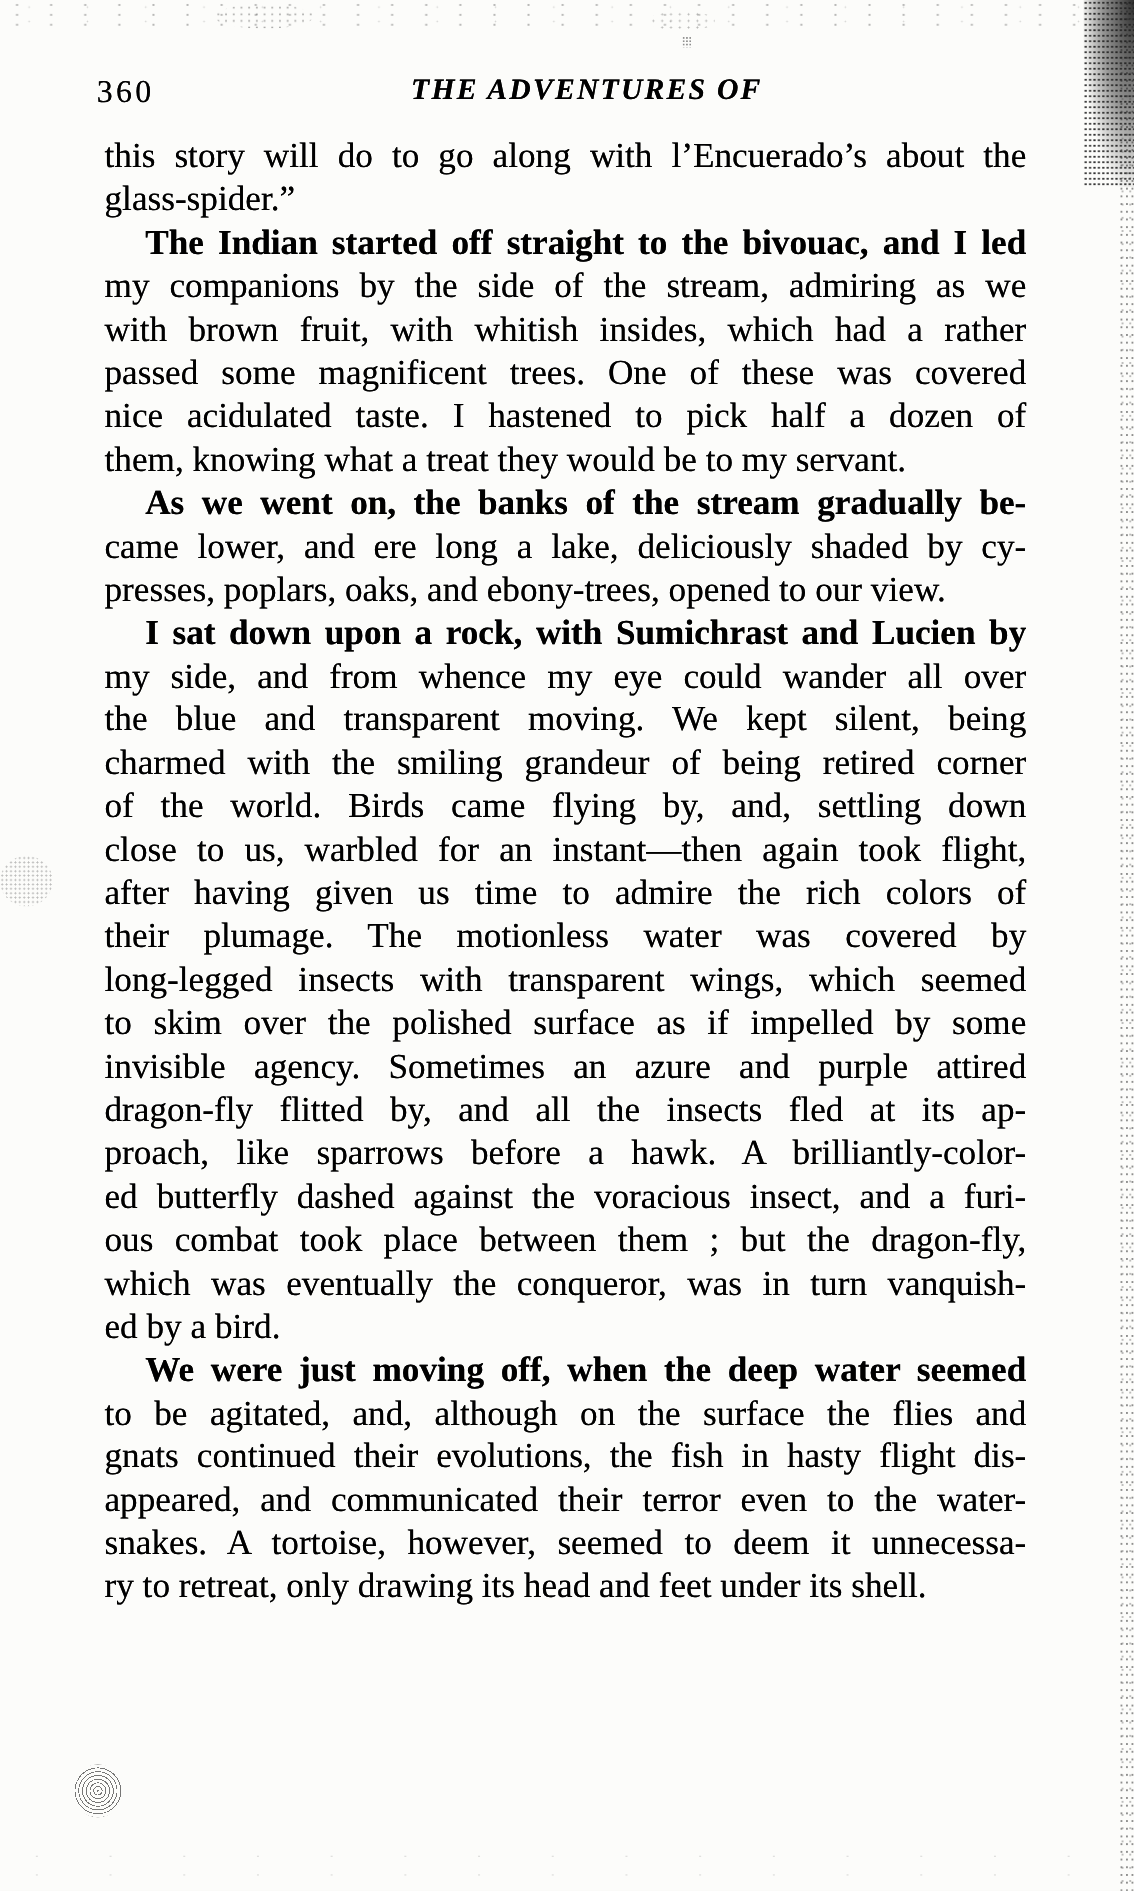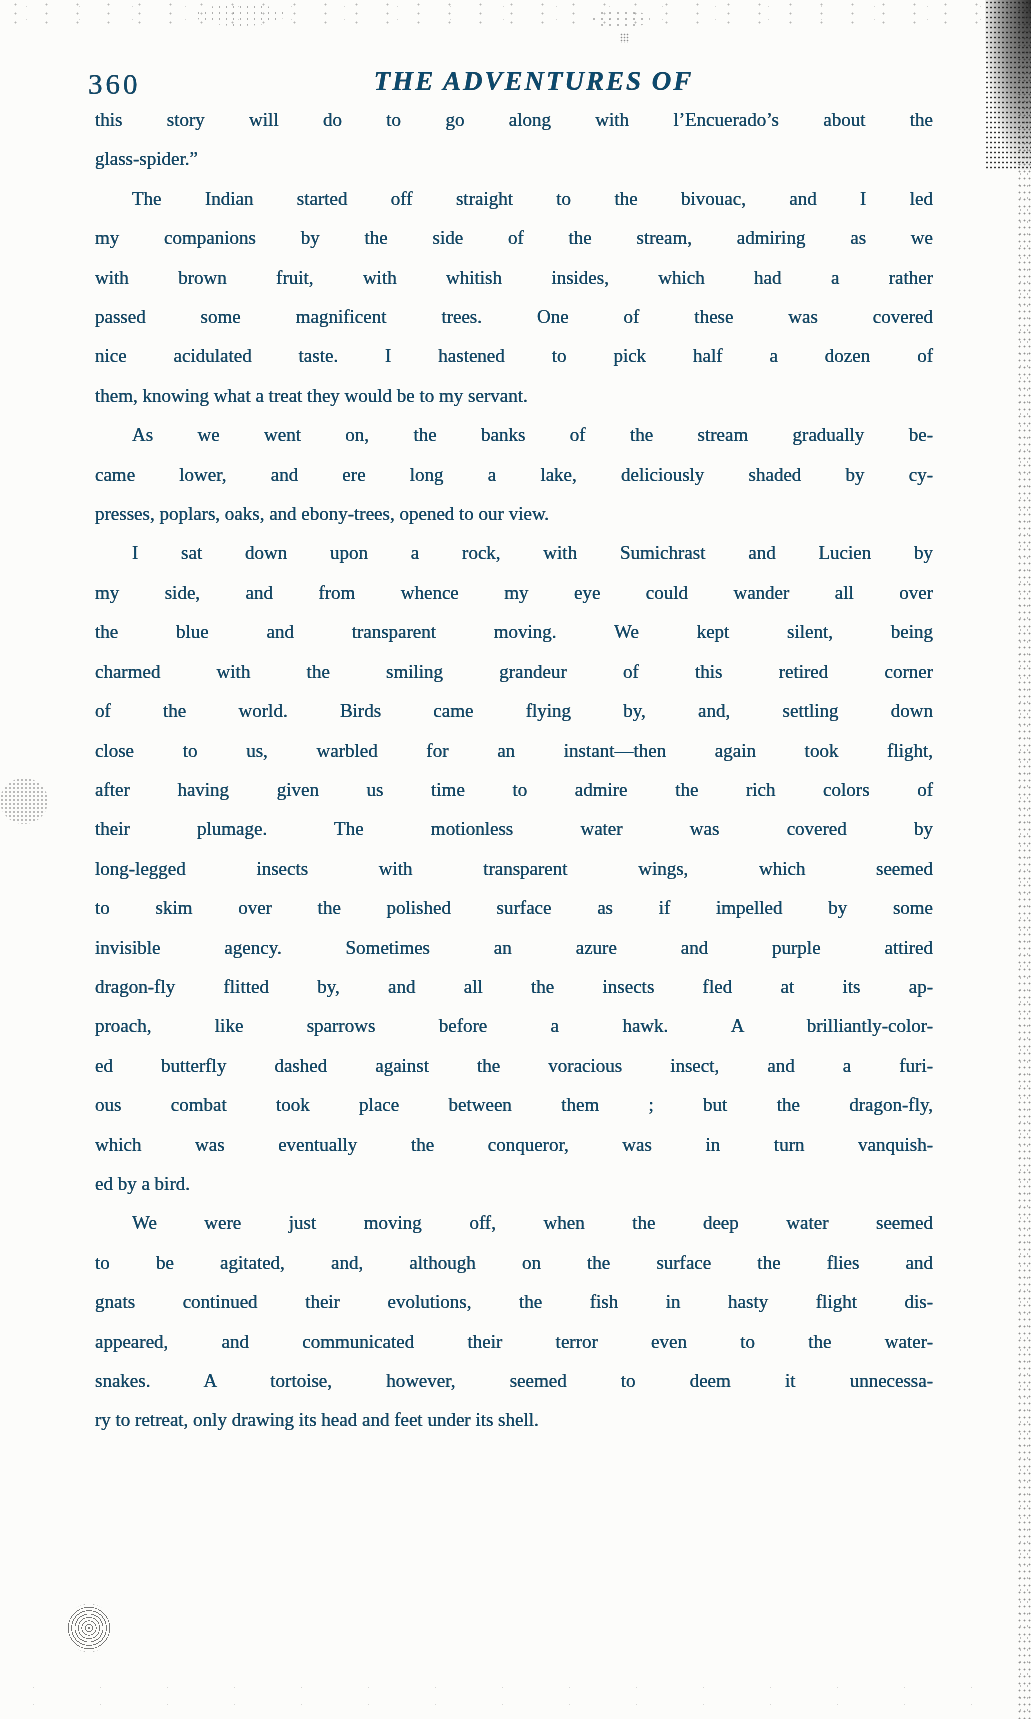--- a/index.html
+++ b/index.html
@@ -3,48 +3,48 @@
 <meta charset="utf-8">
 <style>
   html,body { margin:0; padding:0; background:#e8e8e8; }
   .page {
     position:relative;
     width:1031px; height:1719px;
     margin:0 auto;
     background:#fcfcfa;
     overflow:hidden;
     font-family:"Liberation Serif", serif;
-    color:#0c4a6e;
+    color:#000000;
   }
 
   
   .folio {
     position:absolute; top:68px; left:88px;
     font-size:29px; letter-spacing:3px;
     text-shadow:0 0 0.5px rgba(0,0,0,.85);
   }
   .running-title {
     position:absolute; top:66px; left:0; right:0;
     padding-left:36px;
     text-align:center;
     font-style:italic; font-weight:bold;
     font-size:27px; letter-spacing:2px;
     text-shadow:0 0 0.6px rgba(0,0,0,.9);
   }
 
   
   .body-text {
-    position:absolute; left:95px; top:100px; width:838px;
-    font-size:19px; line-height:39.4px;
+    position:absolute; left:95px; top:122px; width:838px;
+    font-size:32px; line-height:39.4px;
     text-shadow:0 0 0.5px rgba(0,0,0,.85);
   }
   .paragraph { margin:0; }
   .line { text-align:justify; text-align-last:justify; }
   .line.last { text-align-last:left; }
-  .line.indent { text-indent:37px; }
+  .line.indent { text-indent:37px;font-weight:bold; }
 
   
   .noise-top {
     position:absolute; top:0; left:0; width:100%; height:28px;
     background-image:radial-gradient(circle, rgba(50,50,50,.85) 0.8px, transparent 1.2px),
                      radial-gradient(circle, rgba(90,90,90,.6) 0.6px, transparent 1px);
     background-size:31px 9px, 53px 13px;
     opacity:.4;
   }
   .noise-top-patch-a {
@@ -125,21 +125,21 @@
       </div>
       <div class="paragraph">
         <div class="line indent">As we went on, the banks of the stream gradually be-</div>
         <div class="line">came lower, and ere long a lake, deliciously shaded by cy-</div>
         <div class="line last">presses, poplars, oaks, and ebony-trees, opened to our view.</div>
       </div>
       <div class="paragraph">
         <div class="line indent">I sat down upon a rock, with Sumichrast and Lucien by</div>
         <div class="line">my side, and from whence my eye could wander all over</div>
         <div class="line">the blue and transparent moving.  We kept silent, being</div>
-        <div class="line">charmed with the smiling grandeur of this retired corner</div>
+        <div class="line">charmed with the smiling grandeur of being retired corner</div>
         <div class="line">of the world.  Birds came flying by, and, settling down</div>
         <div class="line">close to us, warbled for an instant—then again took flight,</div>
         <div class="line">after having given us time to admire the rich colors of</div>
         <div class="line">their plumage.  The motionless water was covered by</div>
         <div class="line">long-legged insects with transparent wings, which seemed</div>
         <div class="line">to skim over the polished surface as if impelled by some</div>
         <div class="line">invisible agency.  Sometimes an azure and purple attired</div>
         <div class="line">dragon-fly flitted by, and all the insects fled at its ap-</div>
         <div class="line">proach, like sparrows before a hawk.  A brilliantly-color-</div>
         <div class="line">ed butterfly dashed against the voracious insect, and a furi-</div>

